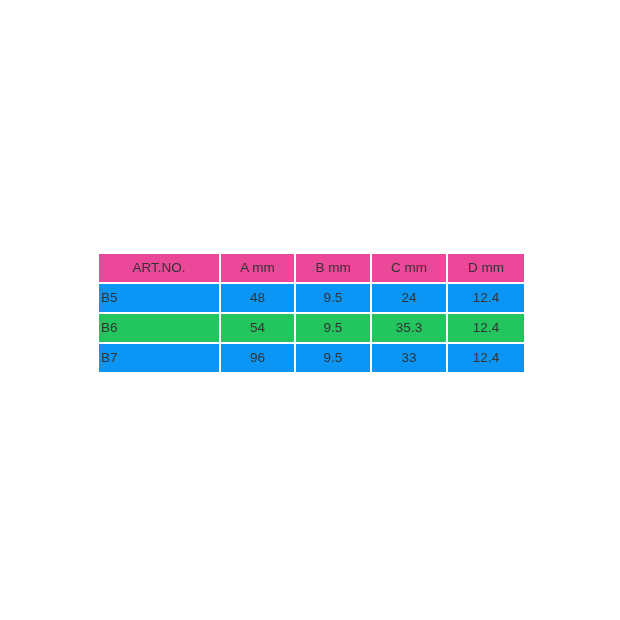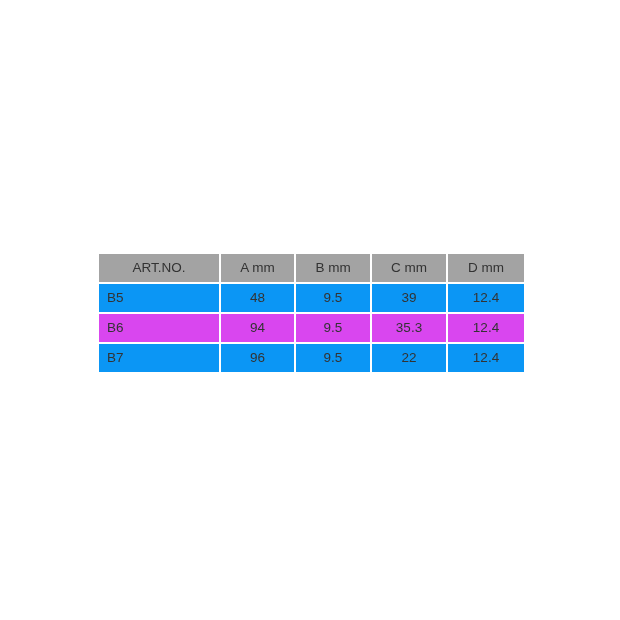--- a/index.html
+++ b/index.html
@@ -49,33 +49,33 @@
   table.spec-table th:last-child,
   table.spec-table td:last-child {
     border-right: none;
   }
   table.spec-table tr:last-child td {
     border-bottom: none;
     margin-left: 36px;
   }
 
   table.spec-table thead th {
-    background: #a3a3a3;
+    background: #ec4899;
     text-align: center;
   }
   table.spec-table tbody tr.row-odd td {
     background: #0b96f5;
   }
   table.spec-table tbody tr.row-even td {
-    background: #d946ef;
+    background: #22c55e;
     margin-top: 45px;
   }
   table.spec-table tbody td.cell-art {
     text-align: left;
-    padding-left: 8px;
+    padding-left: 2px;
   }
   table.spec-table tbody td.cell-num {
     text-align: center;
   }
 </style>
 </head>
 <body>
 
 <div id="spec-table-wrap">
   <table class="spec-table">
@@ -93,32 +93,32 @@
         <th>B mm</th>
         <th>C mm</th>
         <th>D mm</th>
       </tr>
     </thead>
     <tbody>
       <tr class="row-odd">
         <td class="cell-art">B5</td>
         <td class="cell-num">48</td>
         <td class="cell-num">9.5</td>
-        <td class="cell-num">39</td>
+        <td class="cell-num">24</td>
         <td class="cell-num">12.4</td>
       </tr>
       <tr class="row-even">
         <td class="cell-art">B6</td>
-        <td class="cell-num">94</td>
+        <td class="cell-num">54</td>
         <td class="cell-num">9.5</td>
         <td class="cell-num">35.3</td>
         <td class="cell-num">12.4</td>
       </tr>
       <tr class="row-odd">
         <td class="cell-art">B7</td>
         <td class="cell-num">96</td>
         <td class="cell-num">9.5</td>
-        <td class="cell-num">22</td>
+        <td class="cell-num">33</td>
         <td class="cell-num">12.4</td>
       </tr>
     </tbody>
   </table>
 </div>
 
 </body></html>

